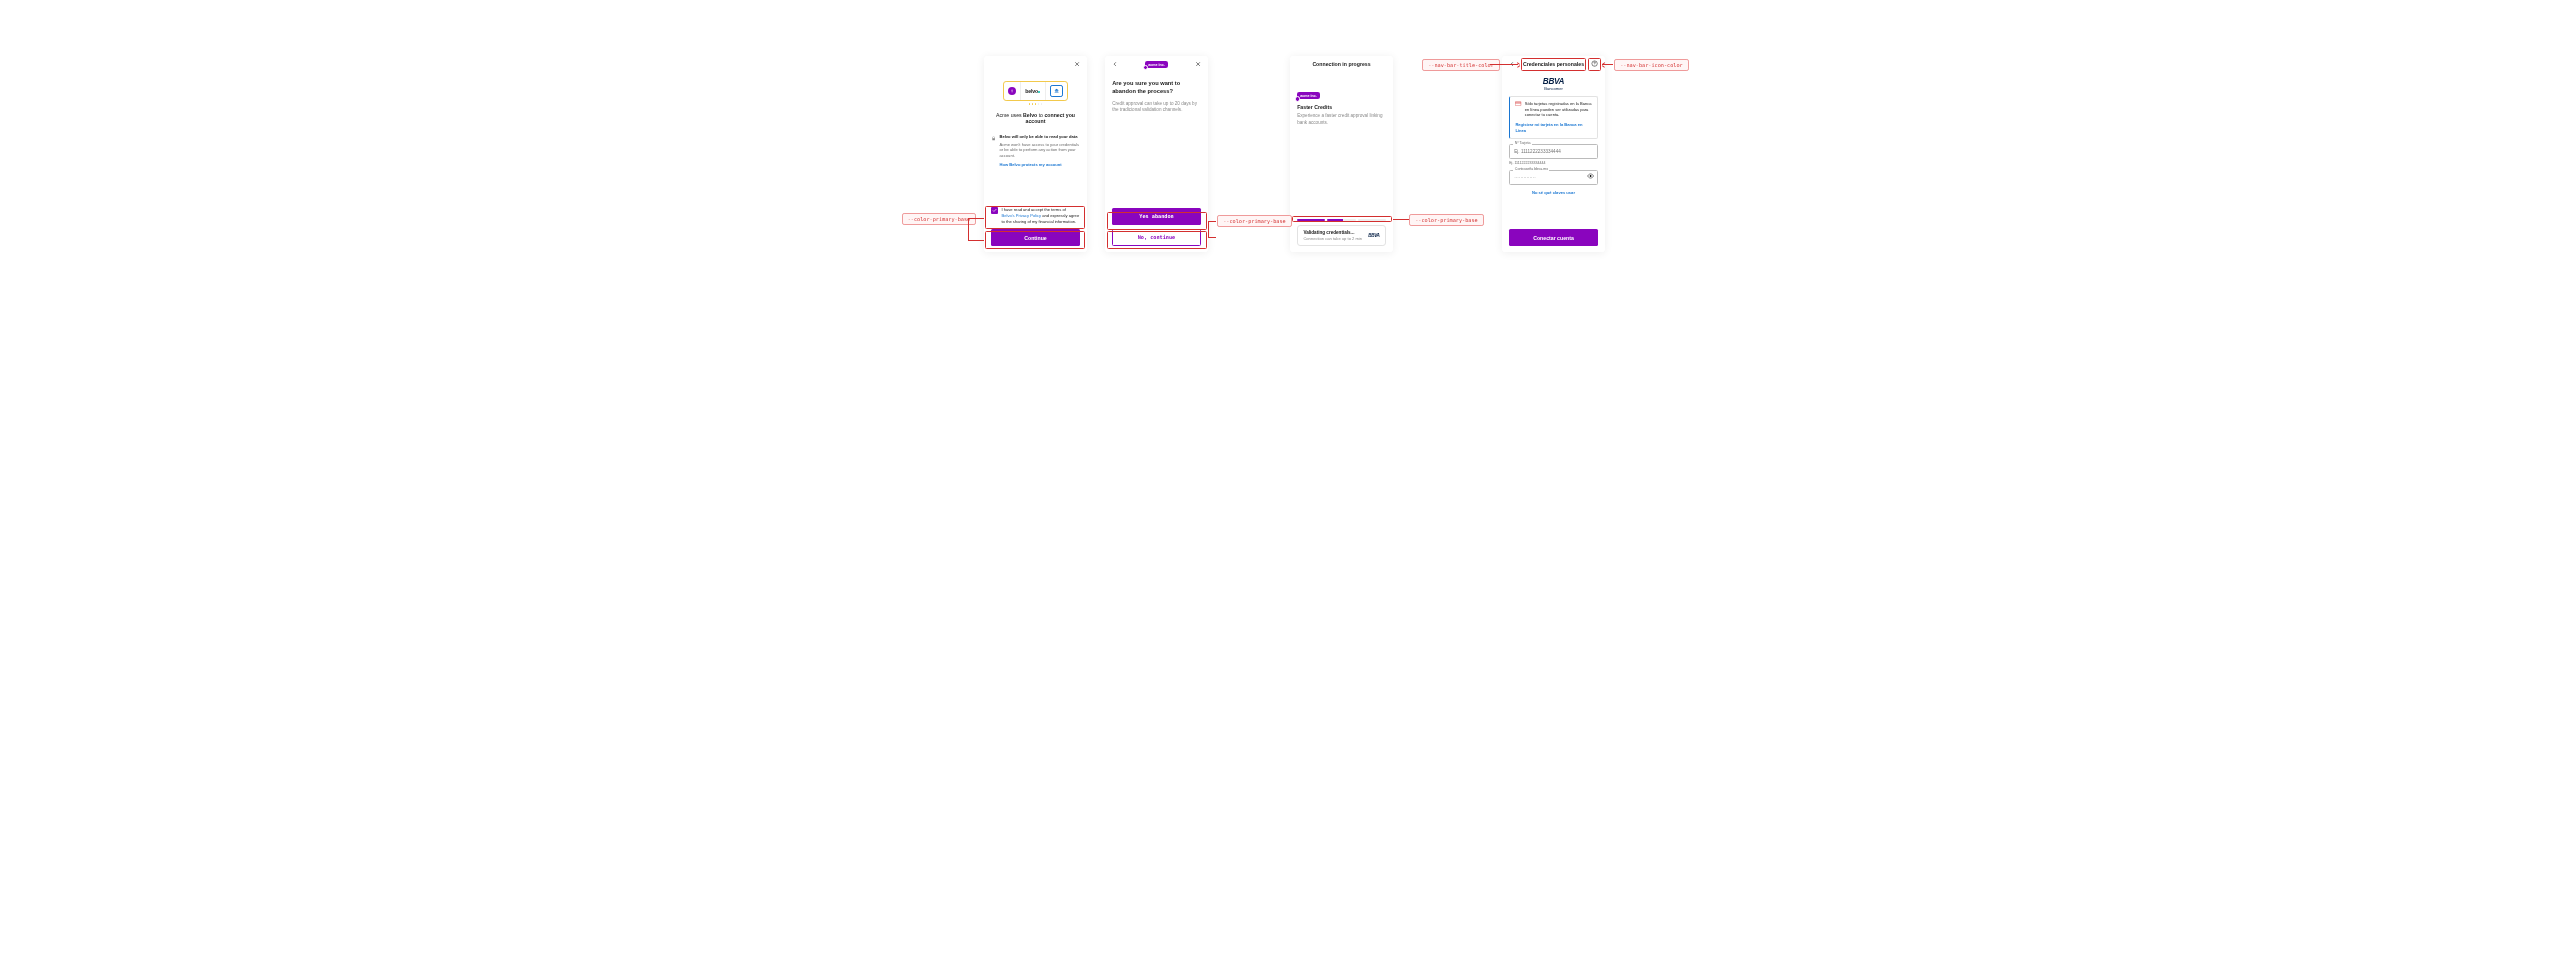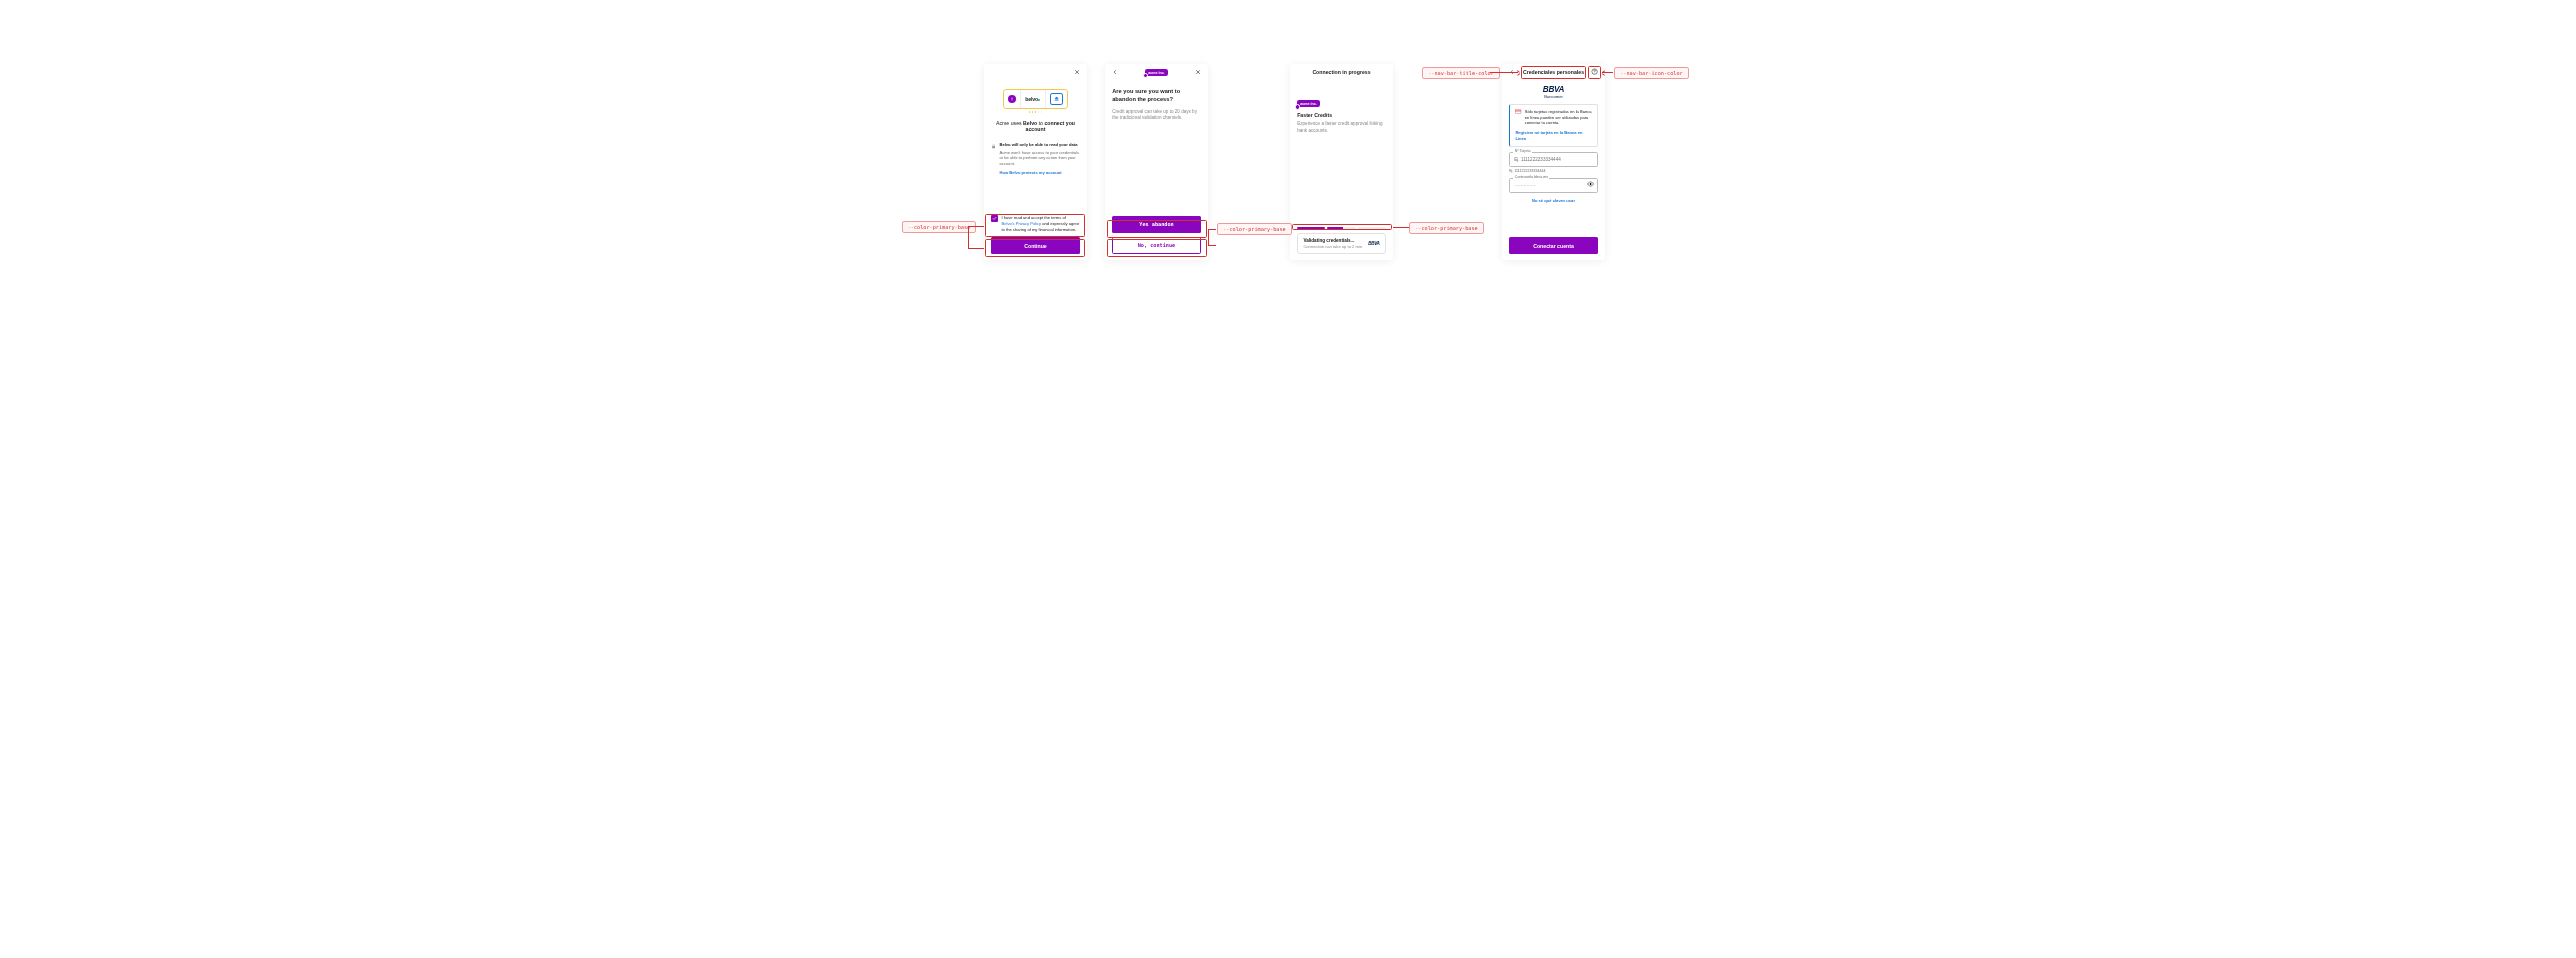--- a/index.html
+++ b/index.html
@@ -19,21 +19,21 @@
   body {
     margin: 0;
     background: #fff;
     font-family: -apple-system, BlinkMacSystemFont, "Segoe UI", Arial, sans-serif;
     color: var(--text);
   }
   .canvas {
     position: relative;
     width: 804px;
     height: 268px;
-    margin: 8px auto;
+    margin: 0 auto;
   }
   .phone {
     position: absolute;
     width: 103px;
     height: 196px;
     background: #fff;
     border-radius: 3.1px;
     box-shadow: var(--shadow);
     overflow: hidden;
     display: flex;

